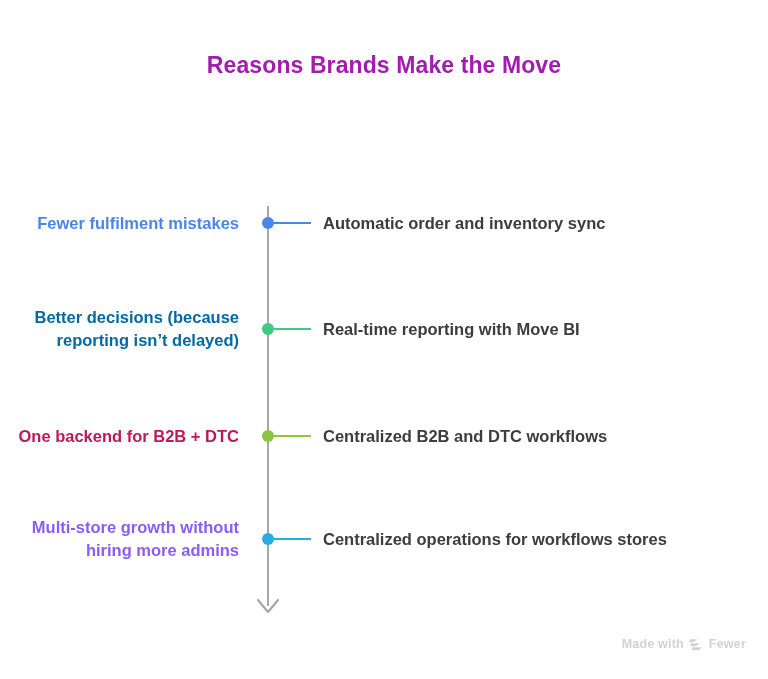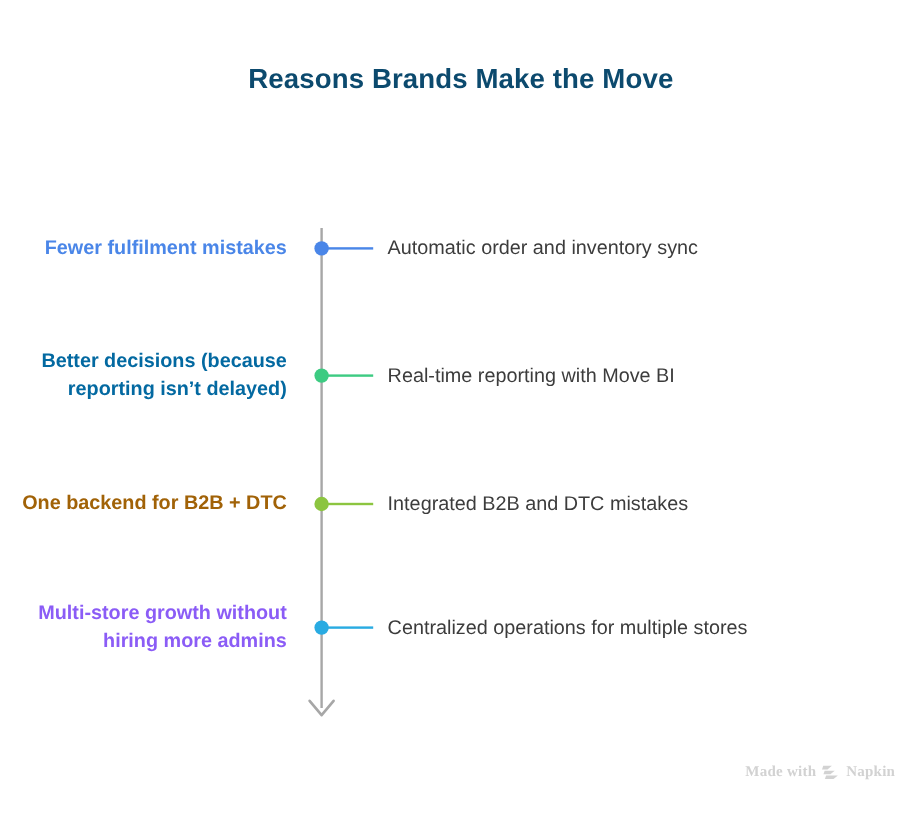--- a/index.html
+++ b/index.html
@@ -22,29 +22,29 @@
   }
 
   .title {
     position: absolute;
     top: 52px;
     left: 0;
     width: 768px;
     text-align: center;
     font-size: 23px;
     font-weight: bold;
-    color: #0c4a6e;
+    color: #a21caf;
     letter-spacing: 0.1px;
   }
 
   
   .timeline {
     position: absolute;
     left: 0;
-    top: 170px;
+    top: 186px;
     width: 768px;
     height: 460px;
   }
 
   .axis-line {
     position: absolute;
     left: 267px;
     top: 20px;
     width: 2px;
     height: 400px;
@@ -94,40 +94,39 @@
     width: 39px;
     height: 2px;
   }
 
   .right-label {
     position: absolute;
     left: 323px;
     width: 430px;
     text-align: left;
     font-size: 16.5px;
-    font-weight: normal;
+    font-weight: bold;
     line-height: 22px;
     color: #3c3c3c;
     transform: translateY(-50%);
     top: 0;
   }
 
   
   .watermark {
     position: absolute;
     right: 22px;
     bottom: 28px;
     display: flex;
     align-items: center;
     gap: 5px;
     color: #d2d2d2;
     font-size: 12.5px;
     font-weight: bold;
     letter-spacing: 0.2px;
-    font-family: Liberation Serif, serif;
   }
   .watermark .logo {
     display: inline-block;
     width: 15px;
     height: 13px;
   }
 </style>
 </head>
 <body style="background: rgb(255, 255, 255);">
 
@@ -153,40 +152,40 @@
     </div>
 
     <div class="row" style="top:143px">
       <div class="left-label" id="l1" style="color: #0369a1;">Better decisions (because reporting isn’t delayed)</div>
       <div class="connector" id="c1" style="background: rgb(61, 203, 130);"></div>
       <div class="dot" id="d1" style="background: rgb(61, 203, 130);"></div>
       <div class="right-label">Real-time reporting with Move BI</div>
     </div>
 
     <div class="row" style="top:250px">
-      <div class="left-label" id="l2" style="color: #a16207;">One backend for B2B + DTC</div>
+      <div class="left-label" id="l2" style="color: #be185d;">One backend for B2B + DTC</div>
       <div class="connector" id="c2" style="background: rgb(140, 197, 64);"></div>
       <div class="dot" id="d2" style="background: rgb(140, 197, 64);"></div>
-      <div class="right-label">Integrated B2B and DTC mistakes</div>
+      <div class="right-label">Centralized B2B and DTC workflows</div>
     </div>
 
     <div class="row" style="top:353px">
       <div class="left-label" id="l3" style="color: #8b5cf6;">Multi-store growth without hiring more admins</div>
       <div class="connector" id="c3" style="background: rgb(41, 171, 226);"></div>
       <div class="dot" id="d3" style="background: rgb(41, 171, 226);"></div>
-      <div class="right-label">Centralized operations for multiple stores</div>
+      <div class="right-label">Centralized operations for workflows stores</div>
     </div>
 
   </div>
 
   <div class="watermark">
     <span>Made with</span>
     <span class="logo">
       <svg width="15" height="13" viewBox="0 0 15 13" xmlns="http://www.w3.org/2000/svg">
         <path d="M1 1.2 L8.2 1.2 L4.6 4.2 L0 4.2 Z" fill="#d2d2d2"></path>
         <path d="M2.2 5.2 L10.6 5.2 L7.0 8.2 L1.2 8.2 Z" fill="#d2d2d2"></path>
         <path d="M3.4 9.2 L13.2 9.2 L9.6 12.2 L2.4 12.2 Z" fill="#d2d2d2"></path>
       </svg>
     </span>
-    <span>Napkin</span>
+    <span>Fewer</span>
   </div>
 
 </div>
 
 </body></html>

